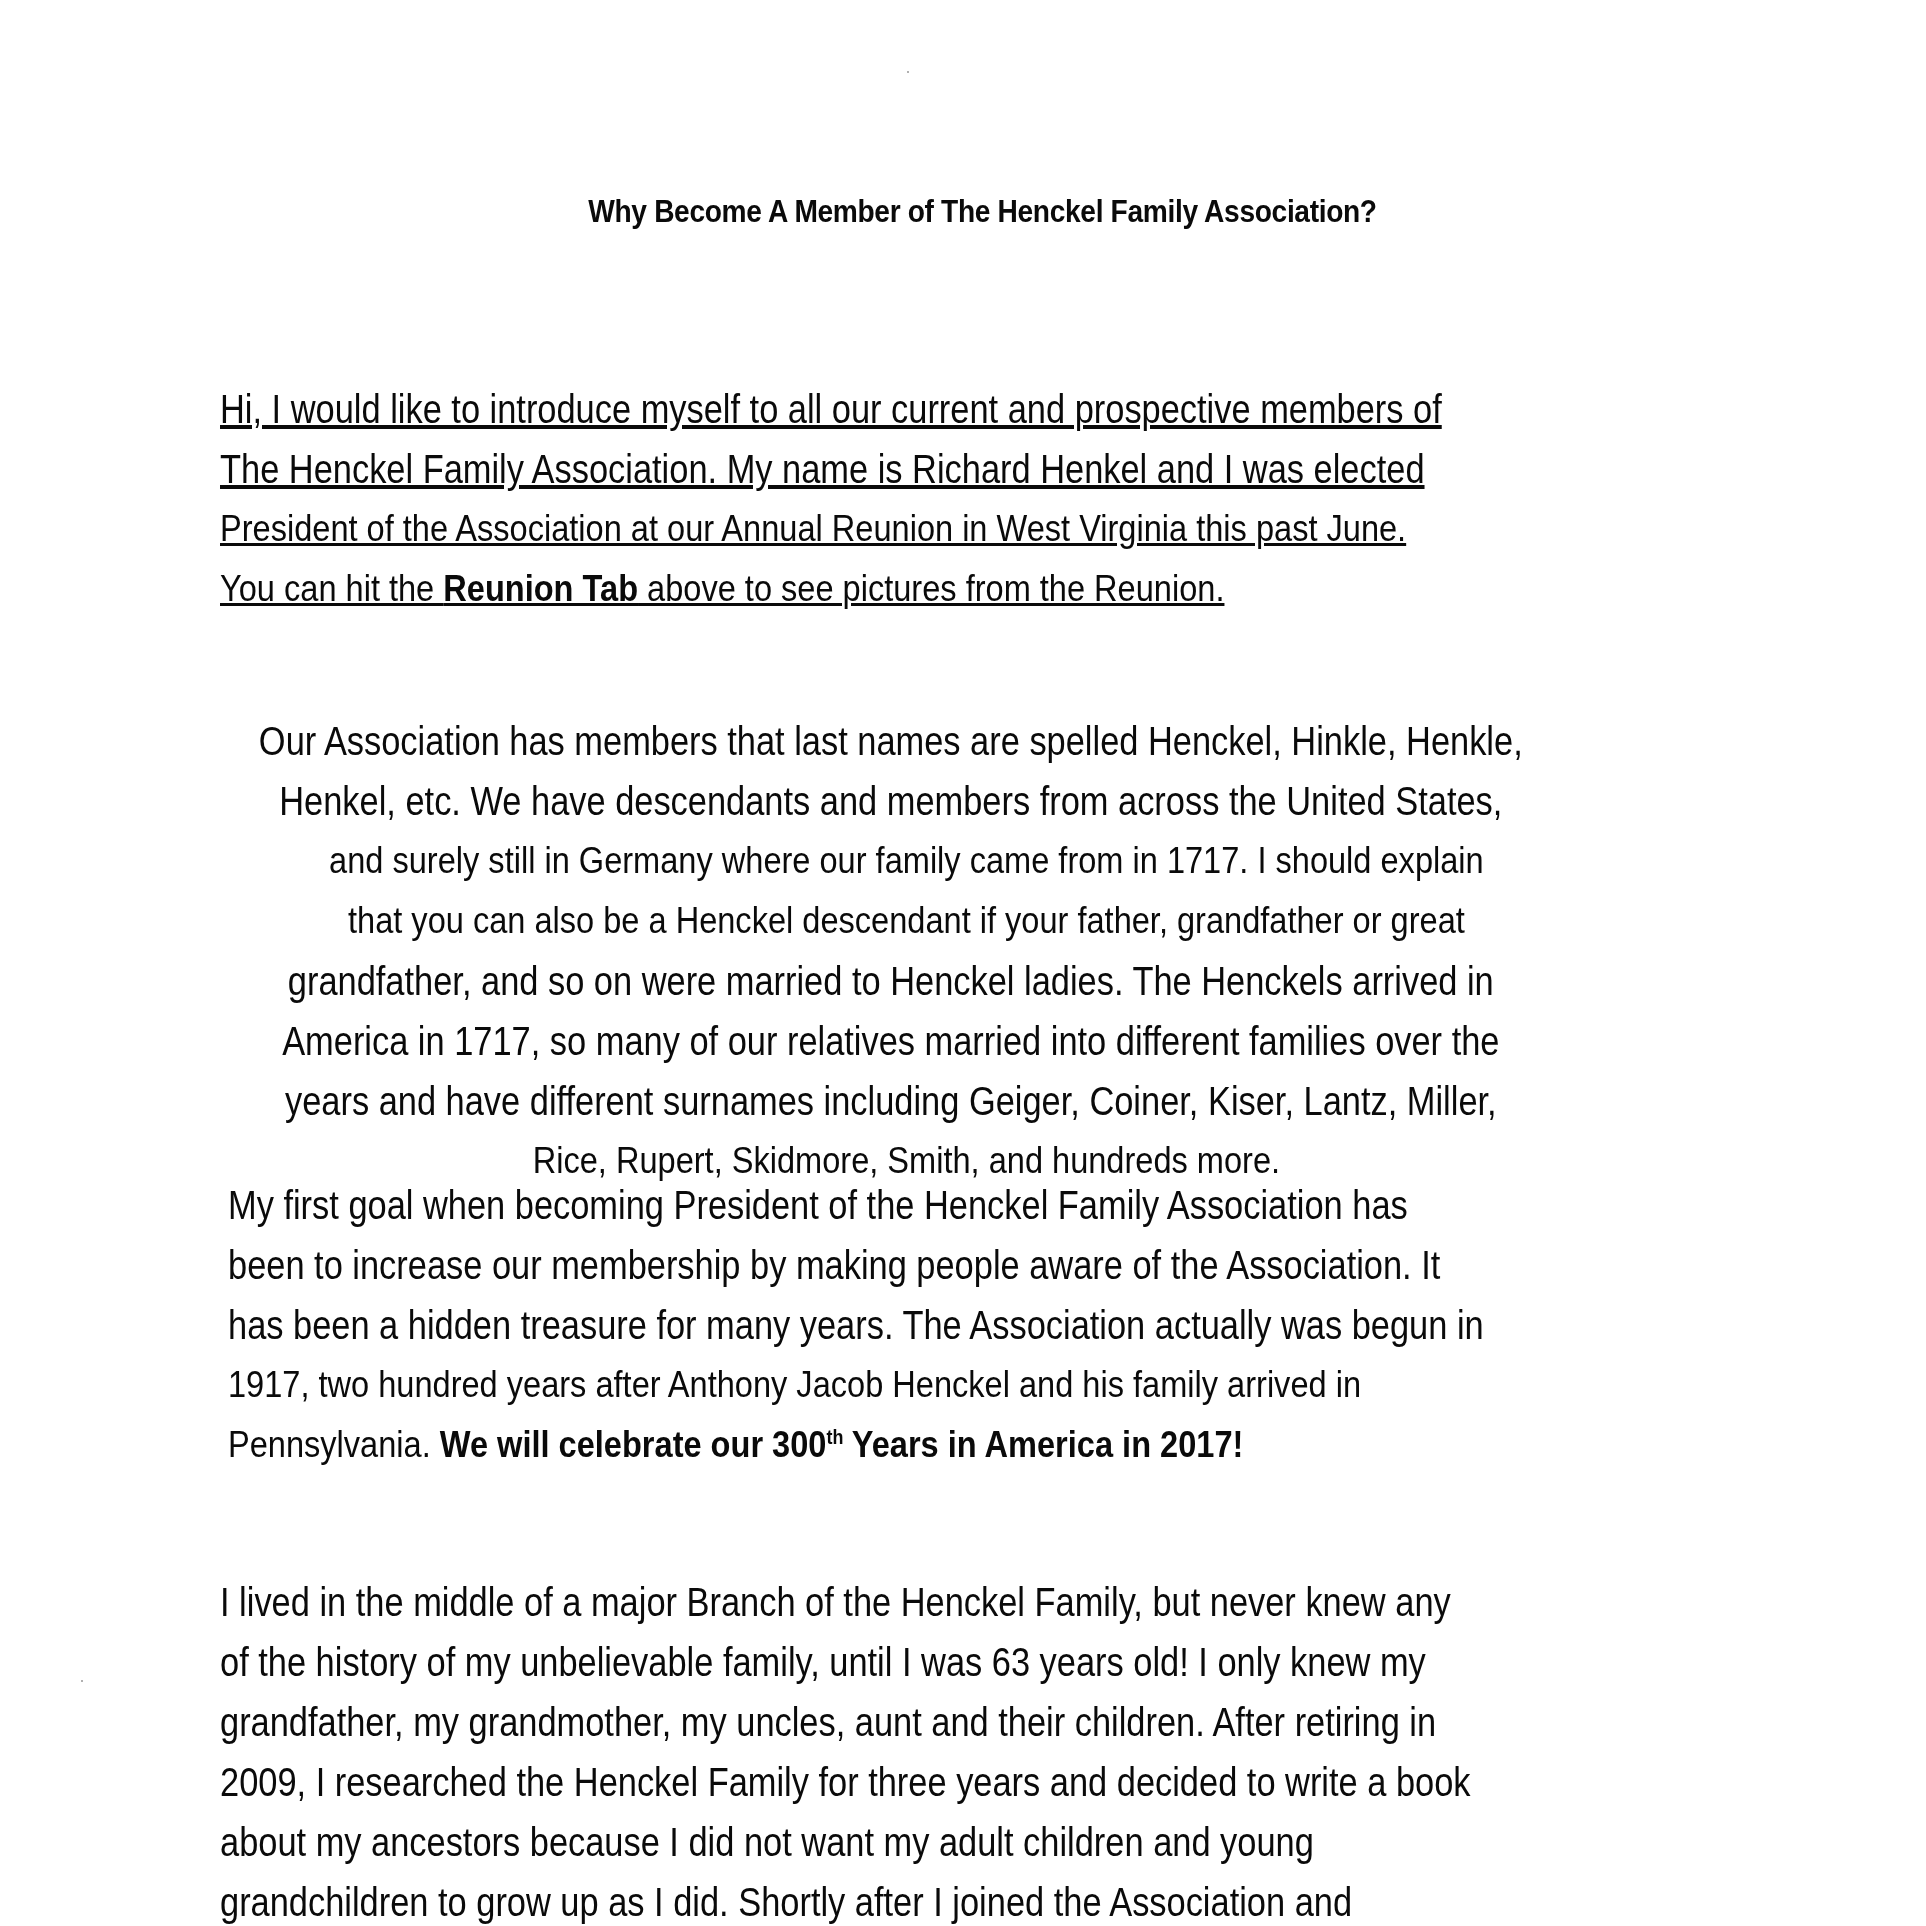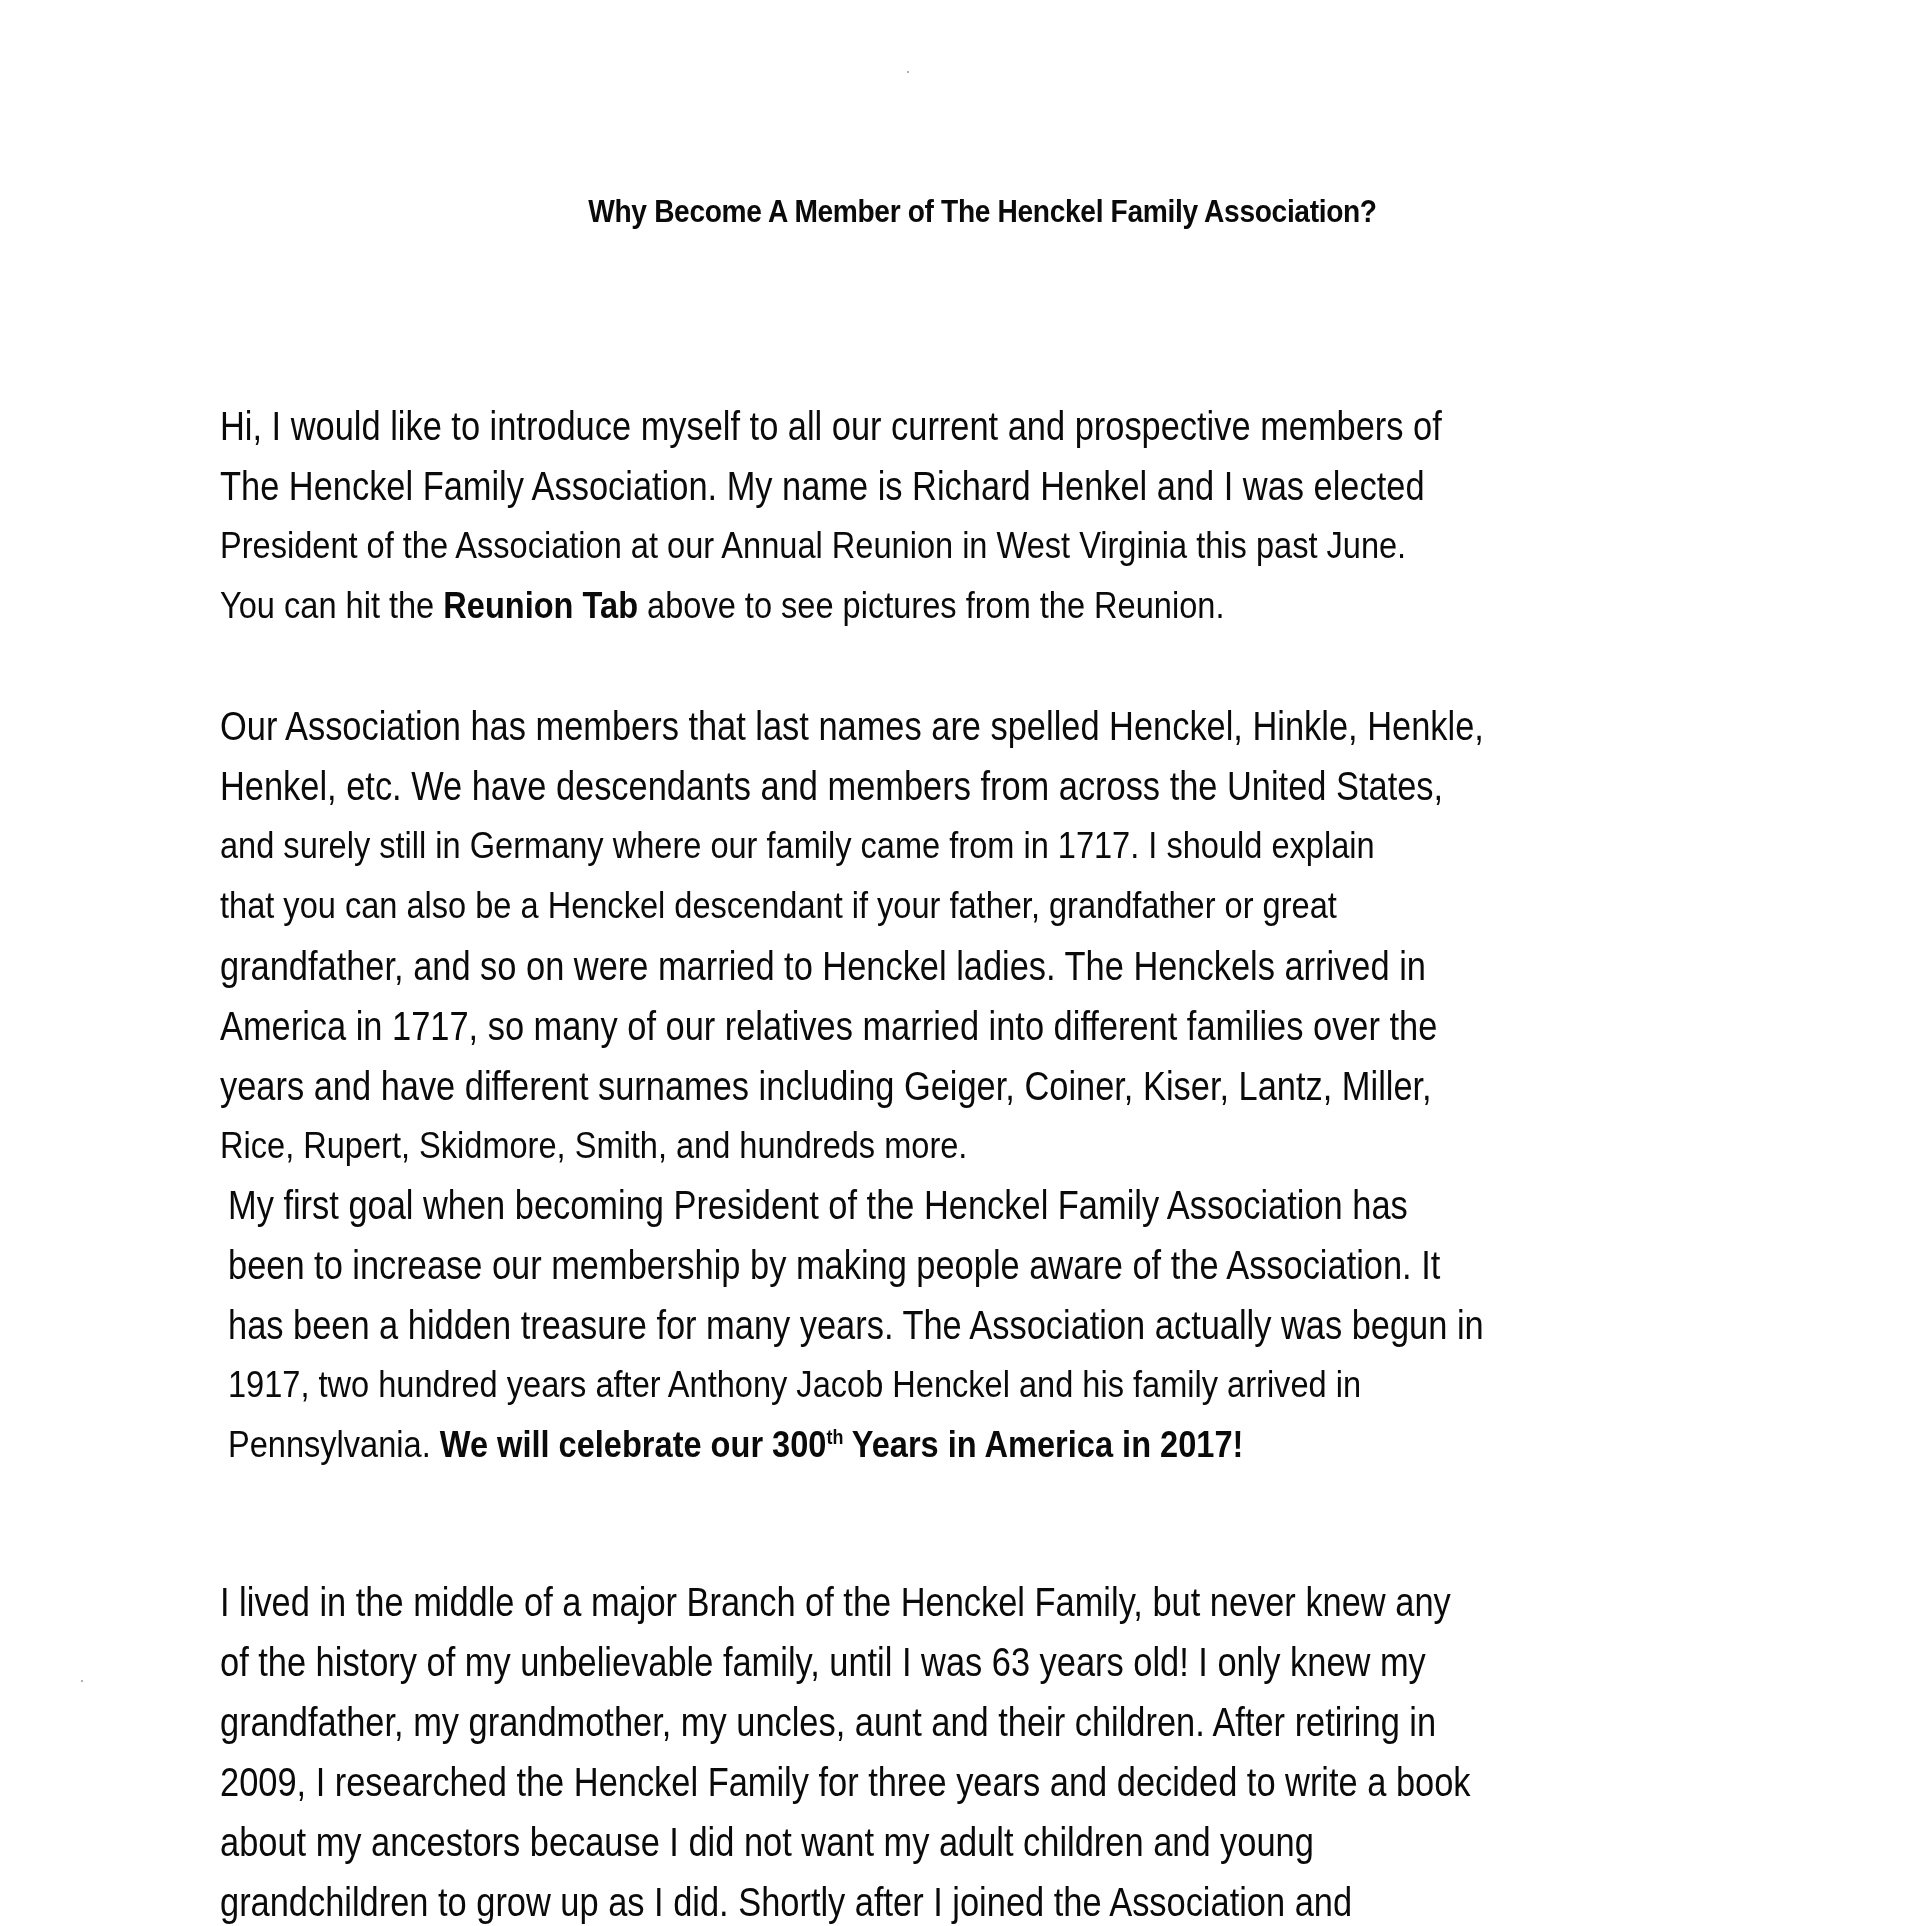--- a/index.html
+++ b/index.html
@@ -21,28 +21,28 @@
   sup { font-size: 55%; vertical-align: super; line-height: 0; }
   .mark { position: absolute; width: 3.1px; height: 3.1px; background: #999; border-radius: 50%; }
 </style>
 </head>
 <body>
 
 <div class="page">
 
   <div class="title">Why Become A Member of The Henckel Family Association?</div>
 
-  <div class="para" style="top:396px;">
+  <div class="para" style="top:379px;text-decoration:underline;">
     <span class="line" style="transform:scaleX(0.86);">Hi, I would like to introduce myself to all our current and prospective members of</span>
     <span class="line" style="transform:scaleX(0.86);">The Henckel Family Association. My name is Richard Henkel and I was elected</span>
     <span class="line small" style="transform:scaleX(0.88);">President of the Association at our Annual Reunion in West Virginia this past June.</span>
     <span class="line small" style="transform:scaleX(0.88);"><span>You can hit the </span><span class="b">Reunion Tab</span><span> above to see pictures from the Reunion.</span></span>
   </div>
 
-  <div class="para" style="top:696px;">
+  <div class="para" style="top:711px;text-align:center;">
     <span class="line" style="transform:scaleX(0.86);">Our Association has members that last names are spelled Henckel, Hinkle, Henkle,</span>
     <span class="line" style="transform:scaleX(0.86);">Henkel, etc. We have descendants and members from across the United States,</span>
     <span class="line small" style="transform:scaleX(0.88);">and surely still in Germany where our family came from in 1717. I should explain</span>
     <span class="line small" style="transform:scaleX(0.88);">that you can also be a Henckel descendant if your father, grandfather or great</span>
     <span class="line" style="transform:scaleX(0.86);">grandfather, and so on were married to Henckel ladies. The Henckels arrived in</span>
     <span class="line" style="transform:scaleX(0.86);">America in 1717, so many of our relatives married into different families over the</span>
     <span class="line" style="transform:scaleX(0.86);">years and have different  surnames including Geiger, Coiner, Kiser, Lantz, Miller,</span>
     <span class="line small" style="transform:scaleX(0.88);">Rice, Rupert, Skidmore, Smith, and hundreds more.</span>
   </div>
 

